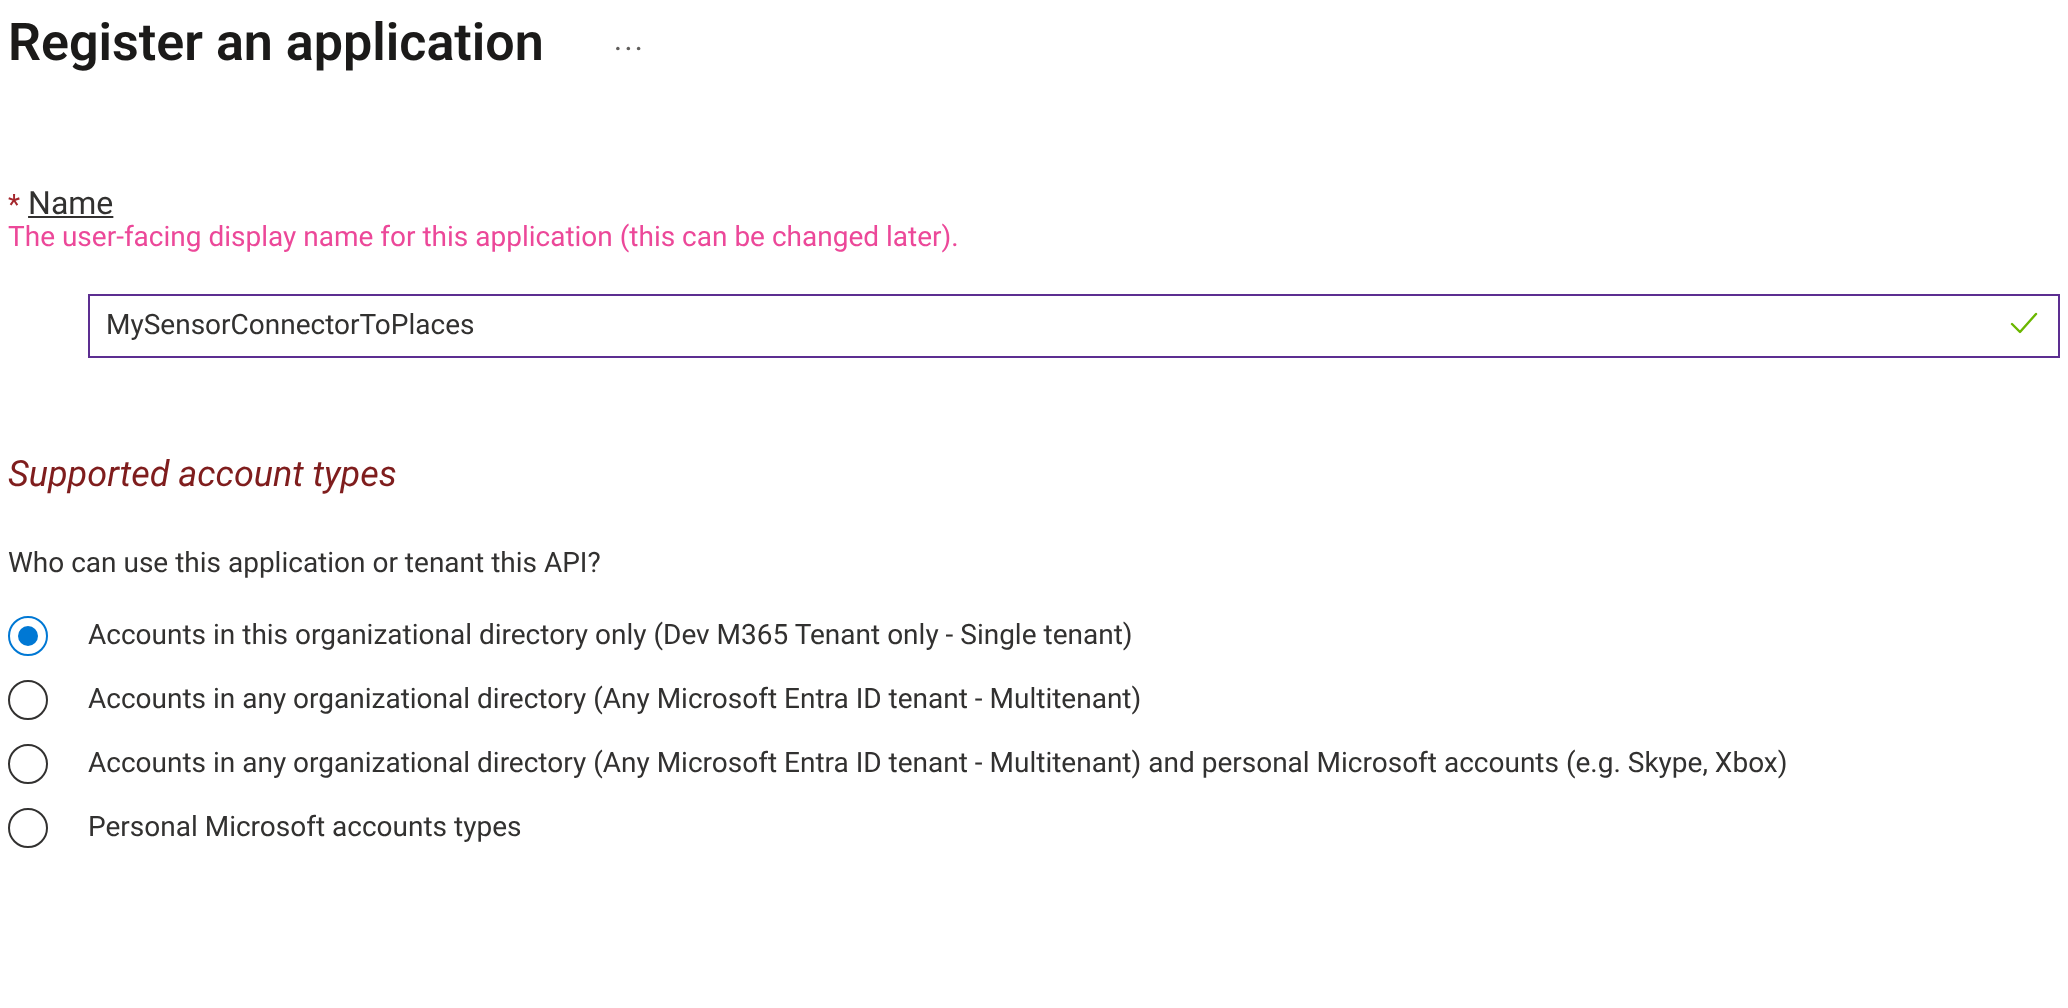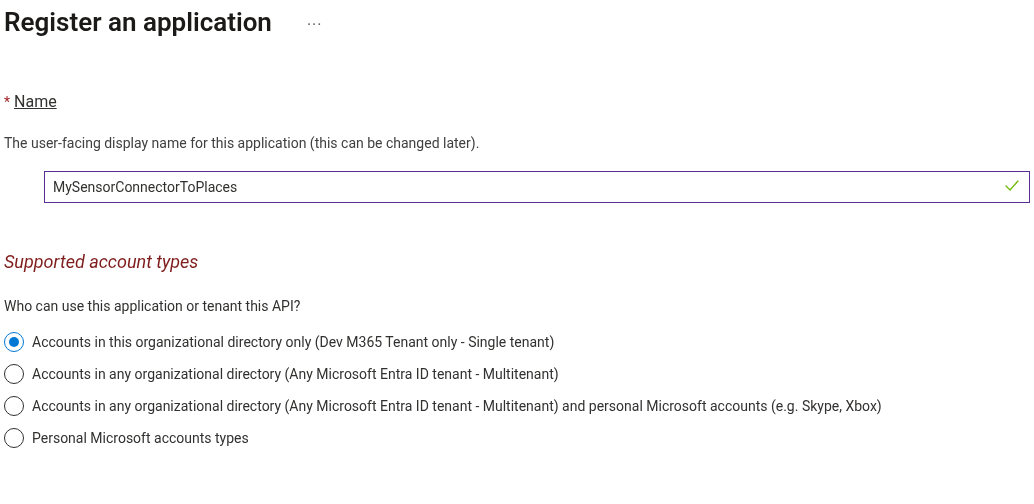--- a/index.html
+++ b/index.html
@@ -48,23 +48,23 @@
       font-size: 16px;
       font-weight: 400;
       color: #323130;
       text-decoration: underline;
     }
     .required-star {
       color: #a4262c;
       margin-right: 4px;
     }
     .field-description {
-      margin-top: 24px;
+      margin-top: 0;
       font-size: 14px;
-      color: #404040;
+      color: #ec4899;
     }
     .input-wrap {
       position: relative;
       margin-top: 20px;
       padding-left: 40px;
     }
     input.name-input {
       width: 100%;
       height: 32px;
       padding: 4px 36px 4px 8px;
@@ -95,21 +95,21 @@
       margin-top: 26px;
       font-size: 14px;
       color: #323130;
     }
     .radio-group {
       margin-top: 18px;
     }
     .radio-row {
       display: flex;
       align-items: center;
-      gap: 8px;
+      gap: 20px;
       margin-bottom: 12px;
       cursor: pointer;
     }
     .radio-circle {
       flex: 0 0 20px;
       width: 20px;
       height: 20px;
       border: 1px solid #323130;
       border-radius: 50%;
       display: flex;

